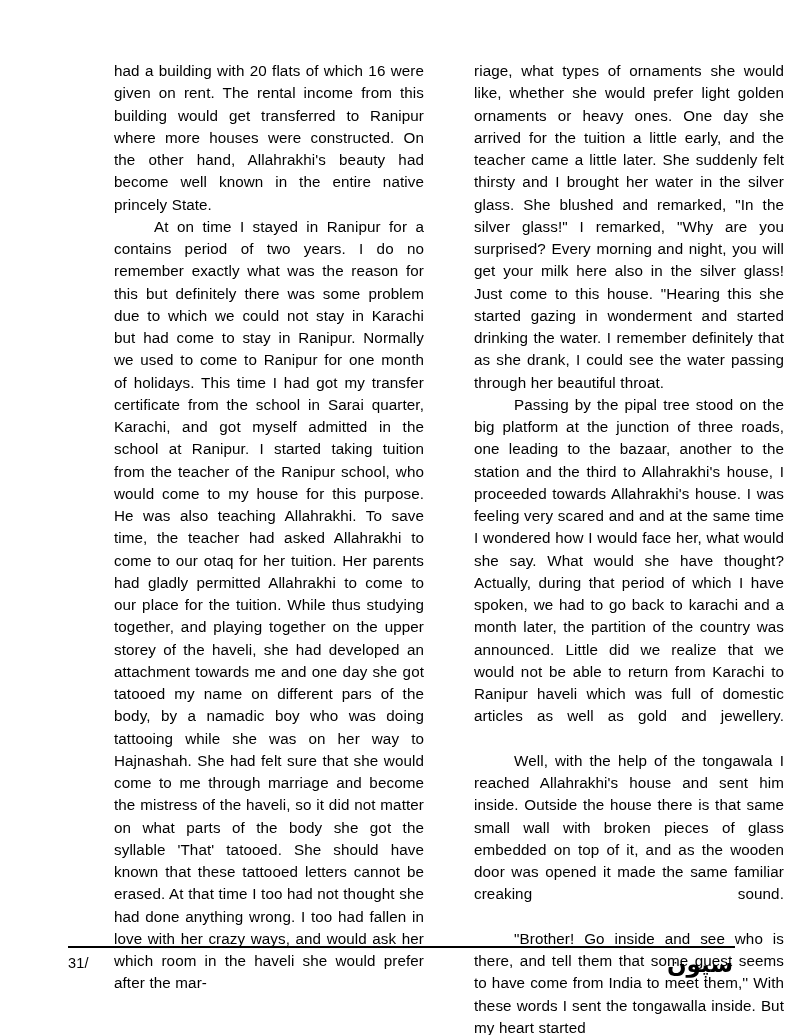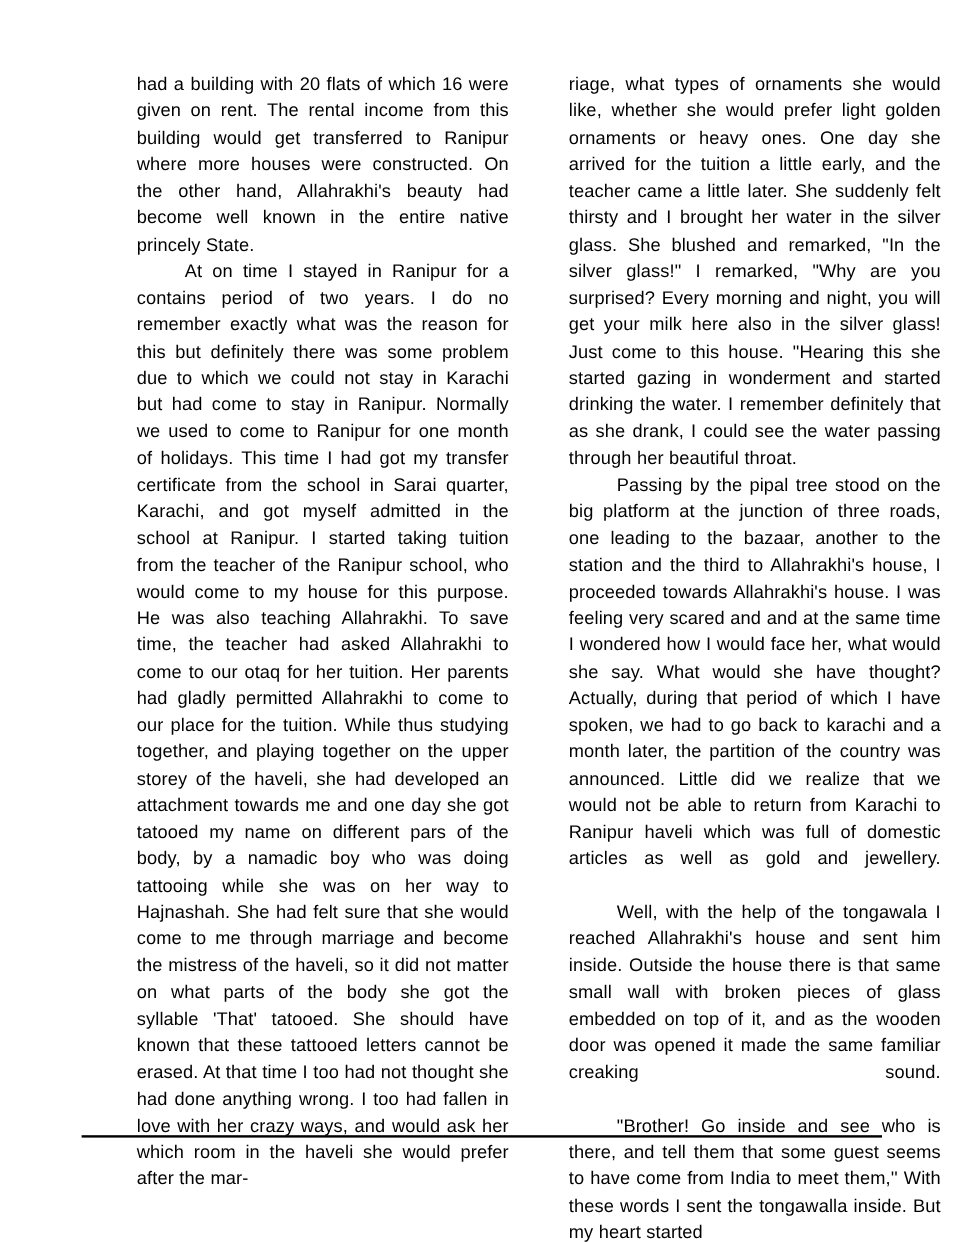--- a/index.html
+++ b/index.html
@@ -125,14 +125,18 @@
       <p class="para stretch-last">riage, what types of ornaments she would like, whether she would prefer light golden ornaments or heavy ones. One day she arrived for the tuition a little early, and the teacher came a little later. She suddenly felt thirsty and I brought her water in the silver glass. She blushed and remarked, "In the silver glass!" I remarked, "Why are you surprised? Every morning and night, you will get your milk here also in the silver glass! Just come to this house. "Hearing this she started gazing in wonderment and started drinking the water. I remember definitely that as she drank, I could see the water passing through her beautiful throat.</p>
       <p class="para indent">Passing by the pipal tree stood on the big platform at the junction of three roads, one leading to the bazaar, another to the station and the third to Allahrakhi's house, I proceeded towards Allahrakhi's house. I was feeling very scared and and at the same time I wondered how I would face her, what would she say. What would she have thought? Actually, during that period of which I have spoken, we had to go back to karachi and a month later, the partition of the country was announced. Little did we realize that we would  not be able to return from Karachi to Ranipur haveli which was full of domestic articles as well as gold and jewellery.</p>
       <p class="para indent">Well, with the help of the tongawala I reached  Allahrakhi's house and sent him inside. Outside the house there is that same small wall with broken pieces of glass embedded on top of it, and as the wooden door was opened it made the same familiar creaking sound.</p>
       <p class="para indent stretch-last">"Brother! Go inside and see who is there, and tell them that some guest seems to have come from India to meet them,'' With these words I sent the tongawalla inside. But my heart started</p>
     </div>
 
   </div>
 
   <div class="footer-rule"></div>
 
+  <div class="footer">
+    <div class="page-number">31/</div>
+    <div class="footer-script">سپون</div>
+  </div>
 
 </div>
 
 </body></html>

